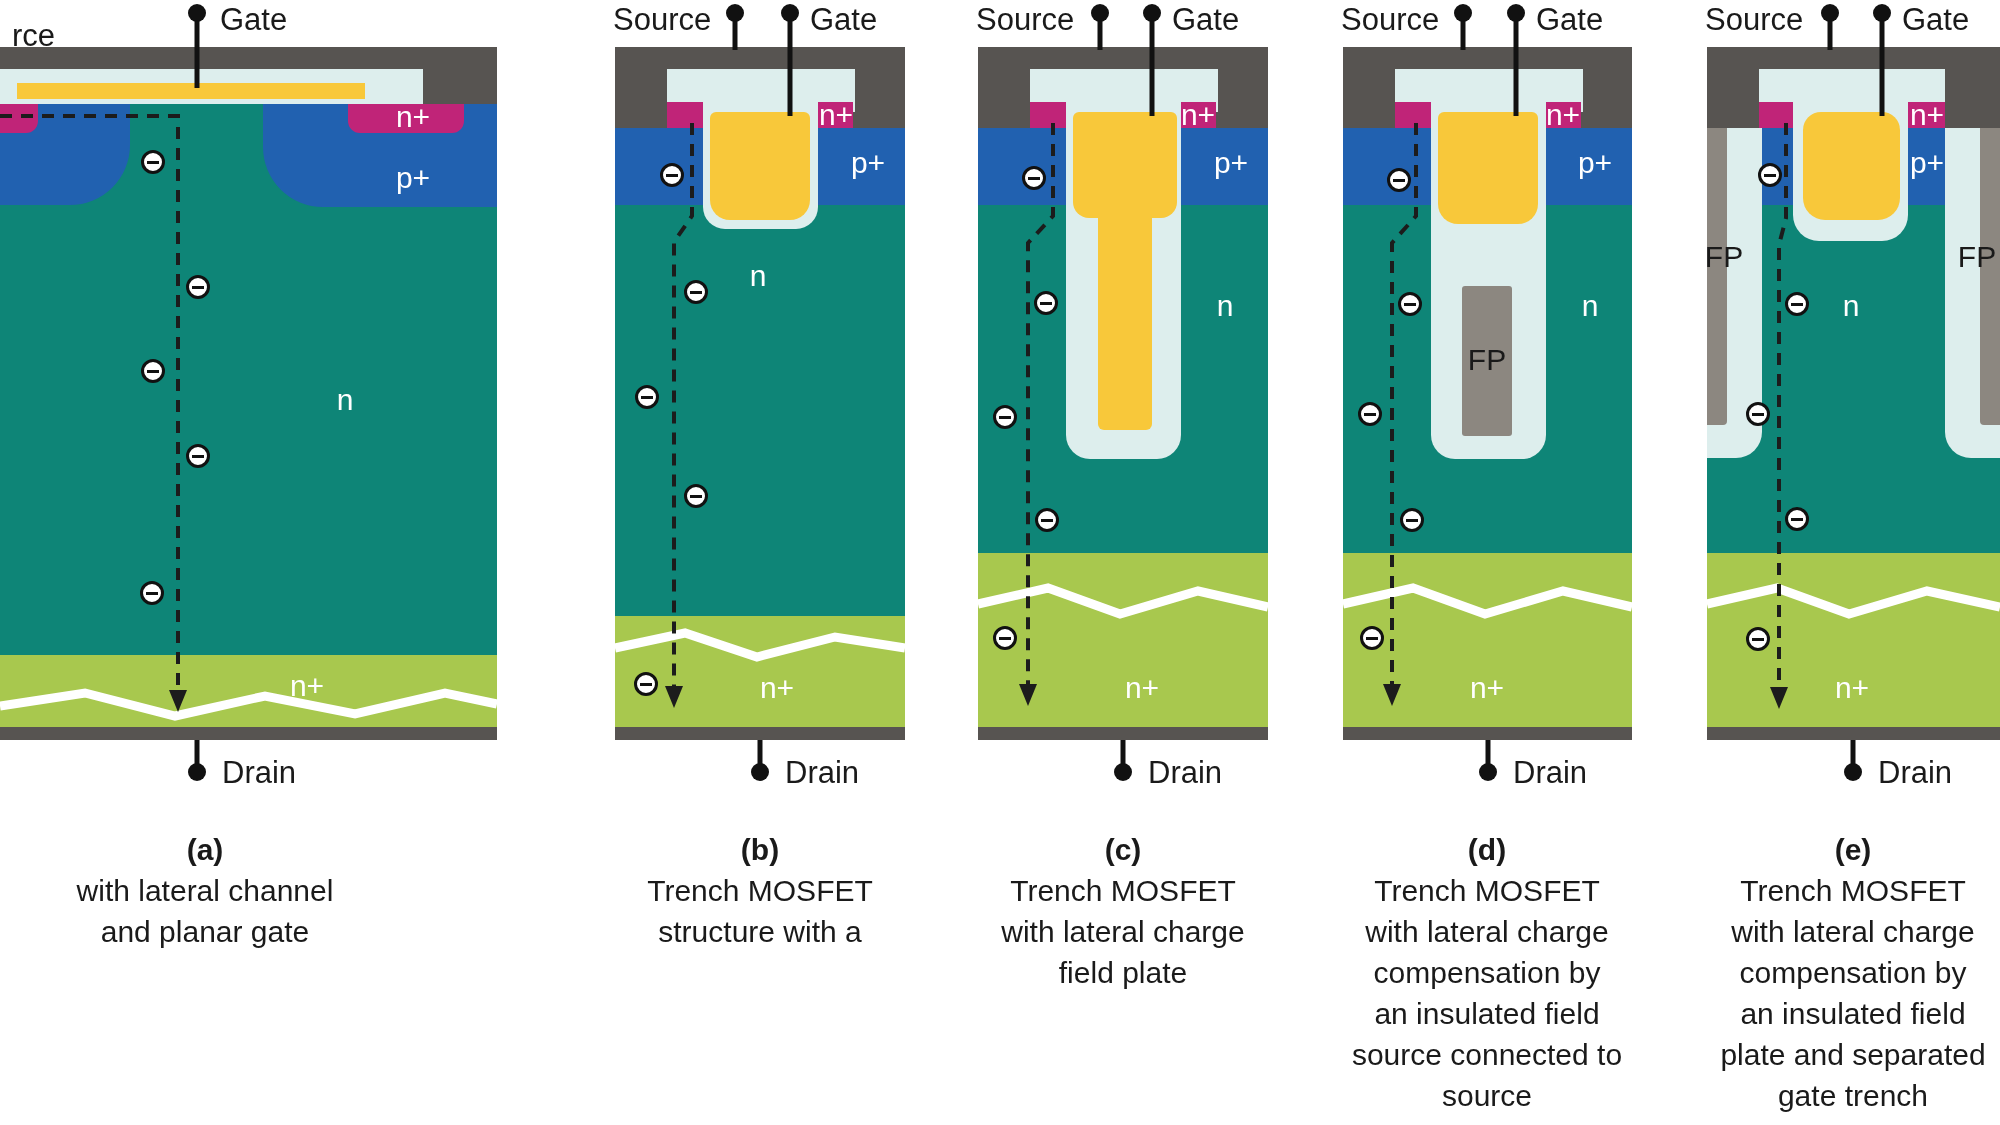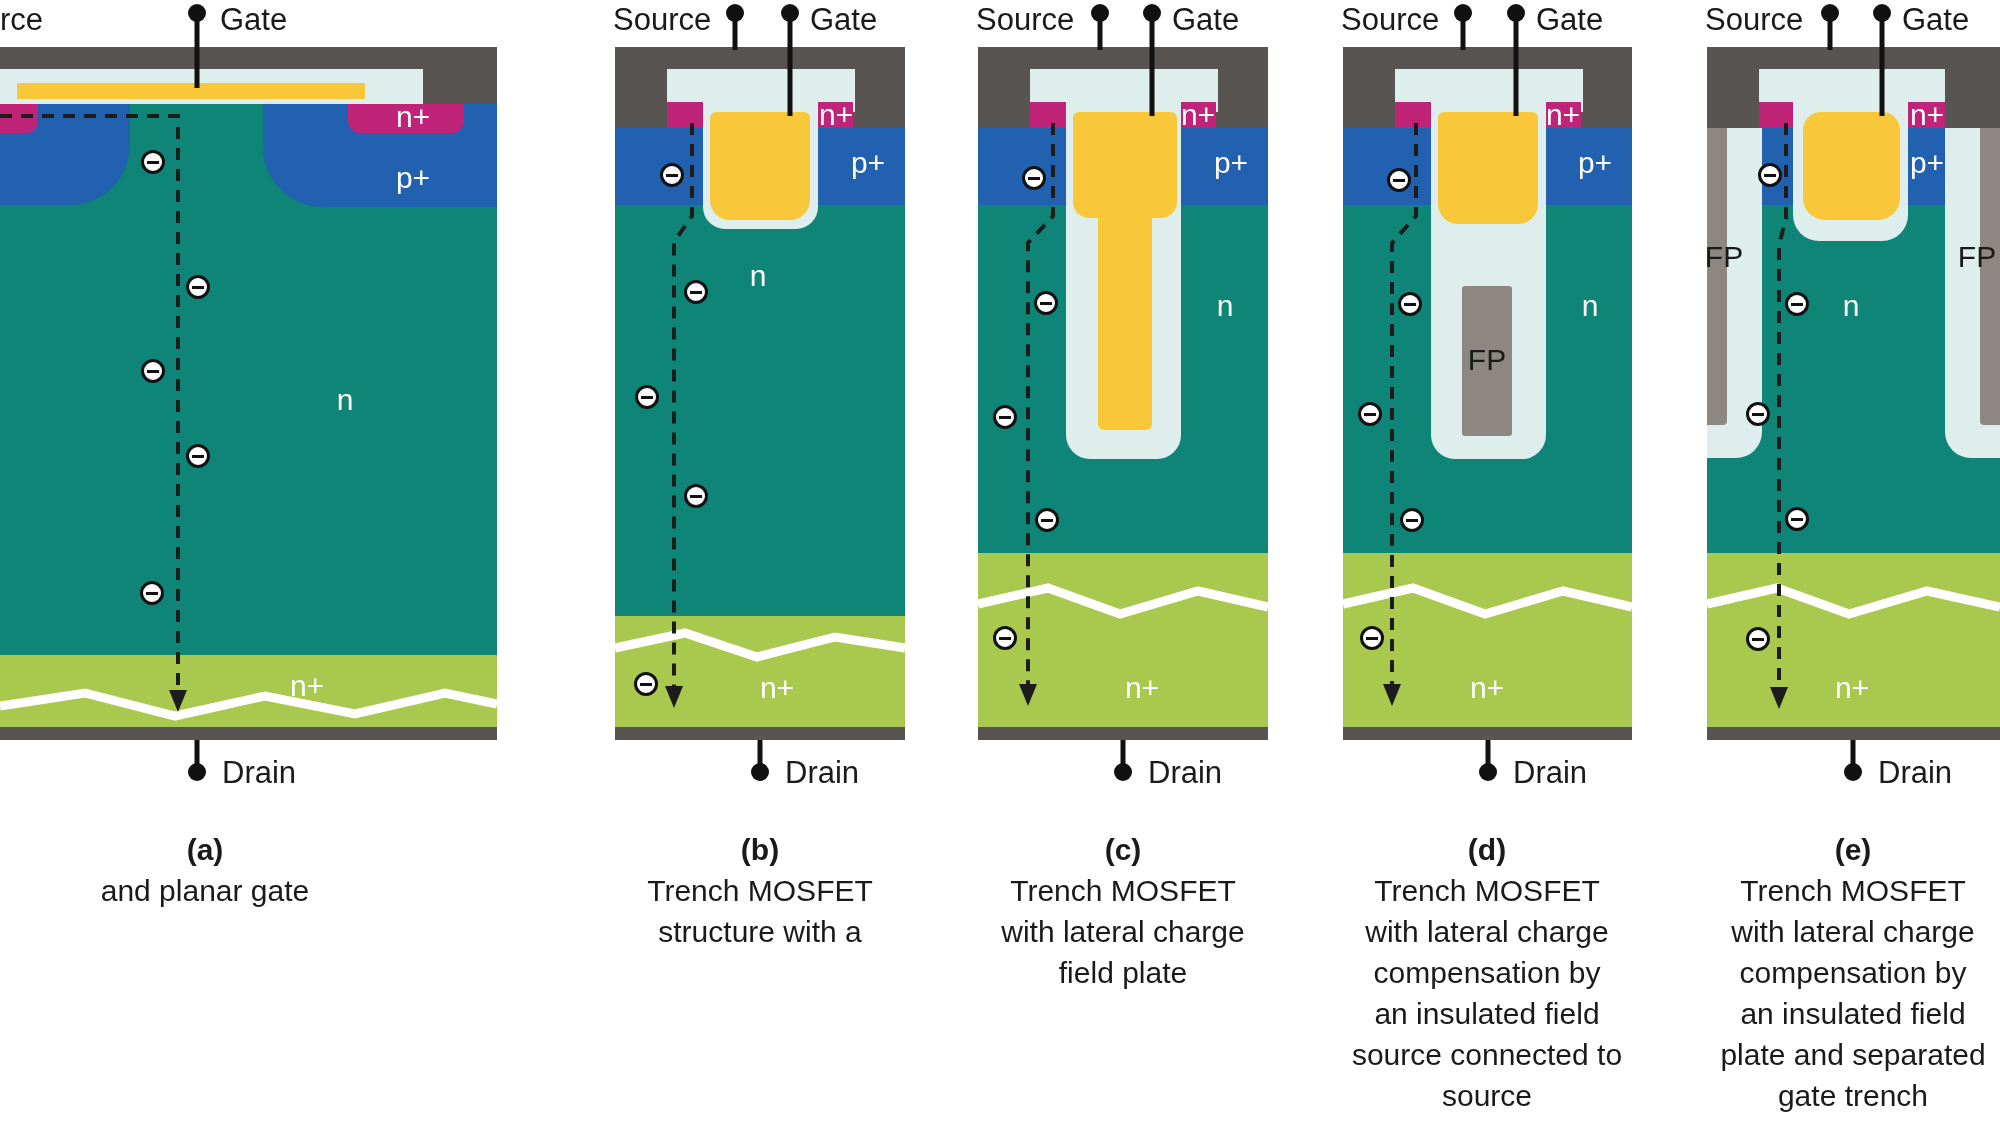--- a/index.html
+++ b/index.html
@@ -250,21 +250,21 @@
   <div class="rlabel dark" style="left:1487px;top:360px;">FP</div>
   <div class="rlabel" style="left:1487px;top:688px;">n+</div>
 
   <div class="rlabel" style="left:1927px;top:115px;">n+</div>
   <div class="rlabel" style="left:1927px;top:163px;">p+</div>
   <div class="rlabel" style="left:1851px;top:306px;">n</div>
   <div class="rlabel dark" style="left:1724px;top:257px;">FP</div>
   <div class="rlabel dark" style="left:1977px;top:257px;">FP</div>
   <div class="rlabel" style="left:1852px;top:688px;">n+</div>
 
-  <div class="tlabel" style="left:0;top:2px;">rce</div>
+  <div class="tlabel" style="left:0;top:18px;padding-left:12px;">rce</div>
   <div class="tlabel" style="left:220px;top:2px;">Gate</div>
   <div class="tlabel" style="left:222px;top:755px;">Drain</div>
 
   <div class="tlabel" style="left:613px;top:2px;">Source</div>
   <div class="tlabel" style="left:810px;top:2px;">Gate</div>
   <div class="tlabel" style="left:785px;top:755px;">Drain</div>
 
   <div class="tlabel" style="left:976px;top:2px;">Source</div>
   <div class="tlabel" style="left:1172px;top:2px;">Gate</div>
   <div class="tlabel" style="left:1148px;top:755px;">Drain</div>
@@ -272,20 +272,21 @@
   <div class="tlabel" style="left:1341px;top:2px;">Source</div>
   <div class="tlabel" style="left:1536px;top:2px;">Gate</div>
   <div class="tlabel" style="left:1513px;top:755px;">Drain</div>
 
   <div class="tlabel" style="left:1705px;top:2px;">Source</div>
   <div class="tlabel" style="left:1902px;top:2px;">Gate</div>
   <div class="tlabel" style="left:1878px;top:755px;">Drain</div>
 
   <div class="caption" style="left:25px;">
     <div class="tag">(a)</div>
+    <div>with lateral channel</div>
     <div>and planar gate</div>
   </div>
   <div class="caption" style="left:580px;">
     <div class="tag">(b)</div>
     <div>Trench MOSFET</div>
     <div>structure with a</div>
   </div>
   <div class="caption" style="left:943px;">
     <div class="tag">(c)</div>
     <div>Trench MOSFET</div>

